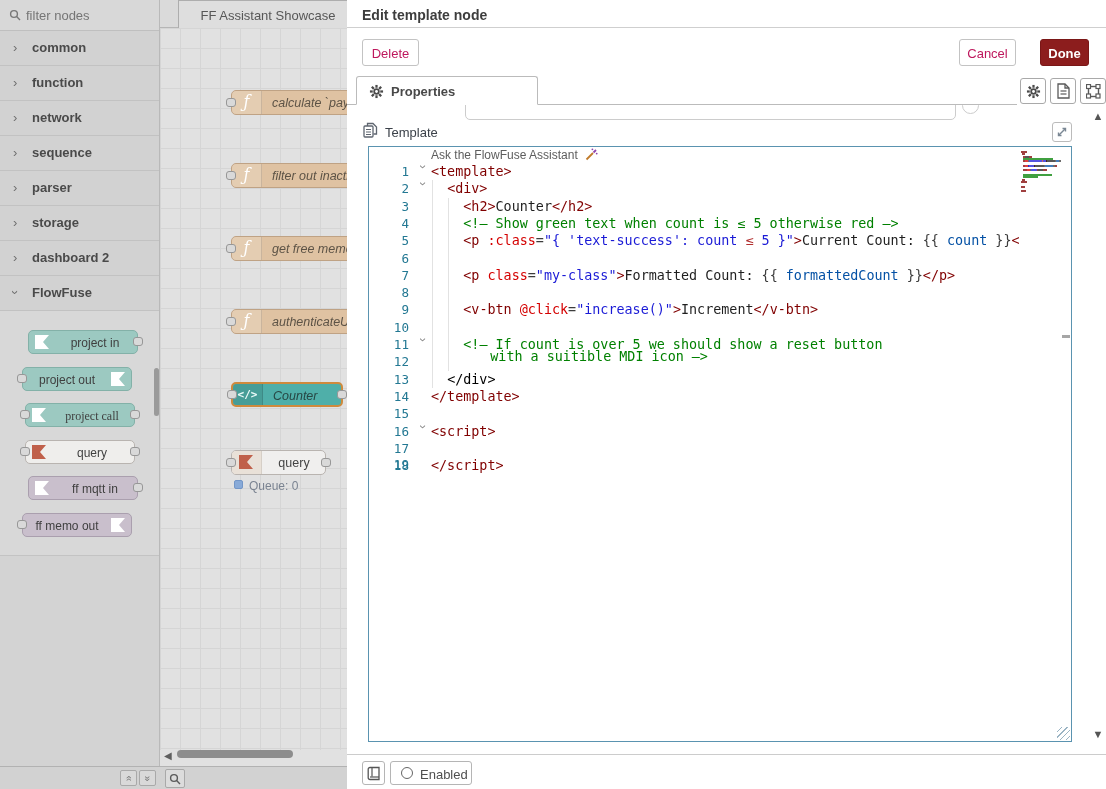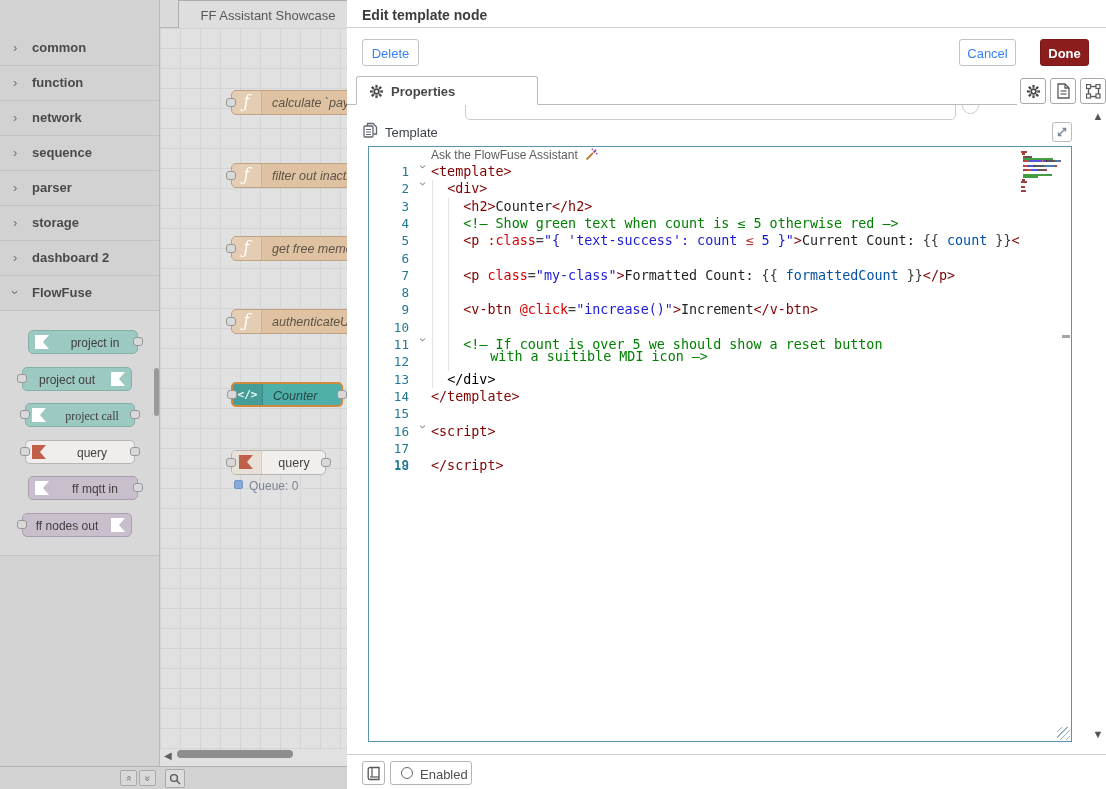--- a/index.html
+++ b/index.html
@@ -57,21 +57,21 @@
   
   #footerbar { left:0; top:766px; width:347px; height:23px; background:#d2d2d2; border-top:1px solid #b2b2b2; }
   .mini-btn { position:absolute; width:17px; height:16px; background:#d9d9d9; border:1px solid #a9a9a9; border-radius:2px; color:#777; }
   .dblchev { display:block; text-align:center; font-size:10px; line-height:15px; }
   #nav-btn { position:absolute; left:165px; top:2px; width:20px; height:19px; background:#dcdcdc; border:1px solid #a9a9a9; border-radius:2px; }
 
   
   #dialog { left:347px; top:0; width:759px; height:789px; background:#fff; }
   #dlg-header { position:absolute; left:0; top:0; width:759px; height:28px; border-bottom:1px solid #cfcfcf; }
   #dlg-title { position:absolute; left:15px; top:7px; font-size:14px; font-weight:bold; color:#3d3d3d; }
-  .btn { position:absolute; height:27px; border:1px solid #c3c3c3; border-radius:3px; background:#fff; font-size:13px; color:#3b82f6; text-align:center; }
+  .btn { position:absolute; height:27px; border:1px solid #c3c3c3; border-radius:3px; background:#fff; font-size:13px; color:#be185d; text-align:center; }
   .btn span { display:block; margin-top:6px; }
   #btn-done { background:#8c1d1d; border-color:#7a1717; color:#fff; font-weight:bold; }
   #tabrow { position:absolute; left:0; top:76px; width:670px; height:29px; border-bottom:1px solid #bbb; }
   #tab-props { position:absolute; left:9px; top:0; width:182px; height:29px; background:#fff; border:1px solid #bbb; border-bottom:1px solid #fff; border-radius:3px 3px 0 0; }
   #tab-props .tlabel { position:absolute; left:34px; top:7px; font-size:13px; font-weight:bold; color:#494949; }
   .icon-btn { position:absolute; top:2px; width:26px; height:26px; border:1px solid #a9a9a9; border-radius:3px; background:#fff; }
   
   #name-remnant { position:absolute; left:118px; top:-6px; width:491px; height:21px; border:1px solid #ccc; border-radius:5px; }
   #name-circle { position:absolute; left:615px; top:-8px; width:17px; height:17px; border:1px solid #ccc; border-radius:50%; }
   #form-clip { position:absolute; left:0; top:105px; width:740px; height:16px; overflow:hidden; }
@@ -105,20 +105,27 @@
   #enabled-btn .elabel { position:absolute; left:29px; top:5px; font-size:13px; color:#4f4f4f; }
 
   svg { display:block; }
 </style>
 </head>
 <body>
 
 <div id="app">
 
   <div class="abs" id="palette">
+    <div class="abs" id="palette-search">
+      <svg class="abs mag" style="left:9px;top:9px" viewBox="0 0 12 12">
+          <circle cx="5" cy="5" r="3.4" fill="none" stroke="#777" stroke-width="1.4"></circle>
+          <line x1="7.6" y1="7.6" x2="11" y2="11" stroke="#777" stroke-width="1.4"></line>
+        </svg>
+      <input placeholder="filter nodes" style="">
+    </div>
     <div id="cat-list">
         <div class="cat abs" style="top: 31px;">
           <span class="chev">›</span>
           <span class="clabel">common</span>
         </div>
         <div class="cat abs" style="top: 66px;">
           <span class="chev">›</span>
           <span class="clabel">function</span>
         </div>
         <div class="cat abs" style="top: 101px;">
@@ -193,21 +200,21 @@
           </div>
           <span class="nlabel" style="left: 26px; width: 80px;">ff mqtt in</span>
           <div class="port r"></div>
         </div>
         <div class="pnode mauve" style="left: 22px; top: 201.5px;">
           <div class="nicon" style="right: 0px;">
             <svg width="14" height="14" viewBox="0 0 14 14">
               <path d="M0 0 H14 L8 7 L14 14 H0 Z" fill="#ffffff"></path>
             </svg>
           </div>
-          <span class="nlabel" style="left: 4px; width: 80px;">ff nodes out</span>
+          <span class="nlabel" style="left: 4px; width: 80px;">ff memo out</span>
           <div class="port l"></div>
         </div>
       </div>
     <div class="abs" id="pal-scroll"></div>
   </div>
 
   <div class="abs" id="workspace">
     <div id="tabbar">
       <div id="flowtab">
           <span>FF Assistant Showcase</span>

